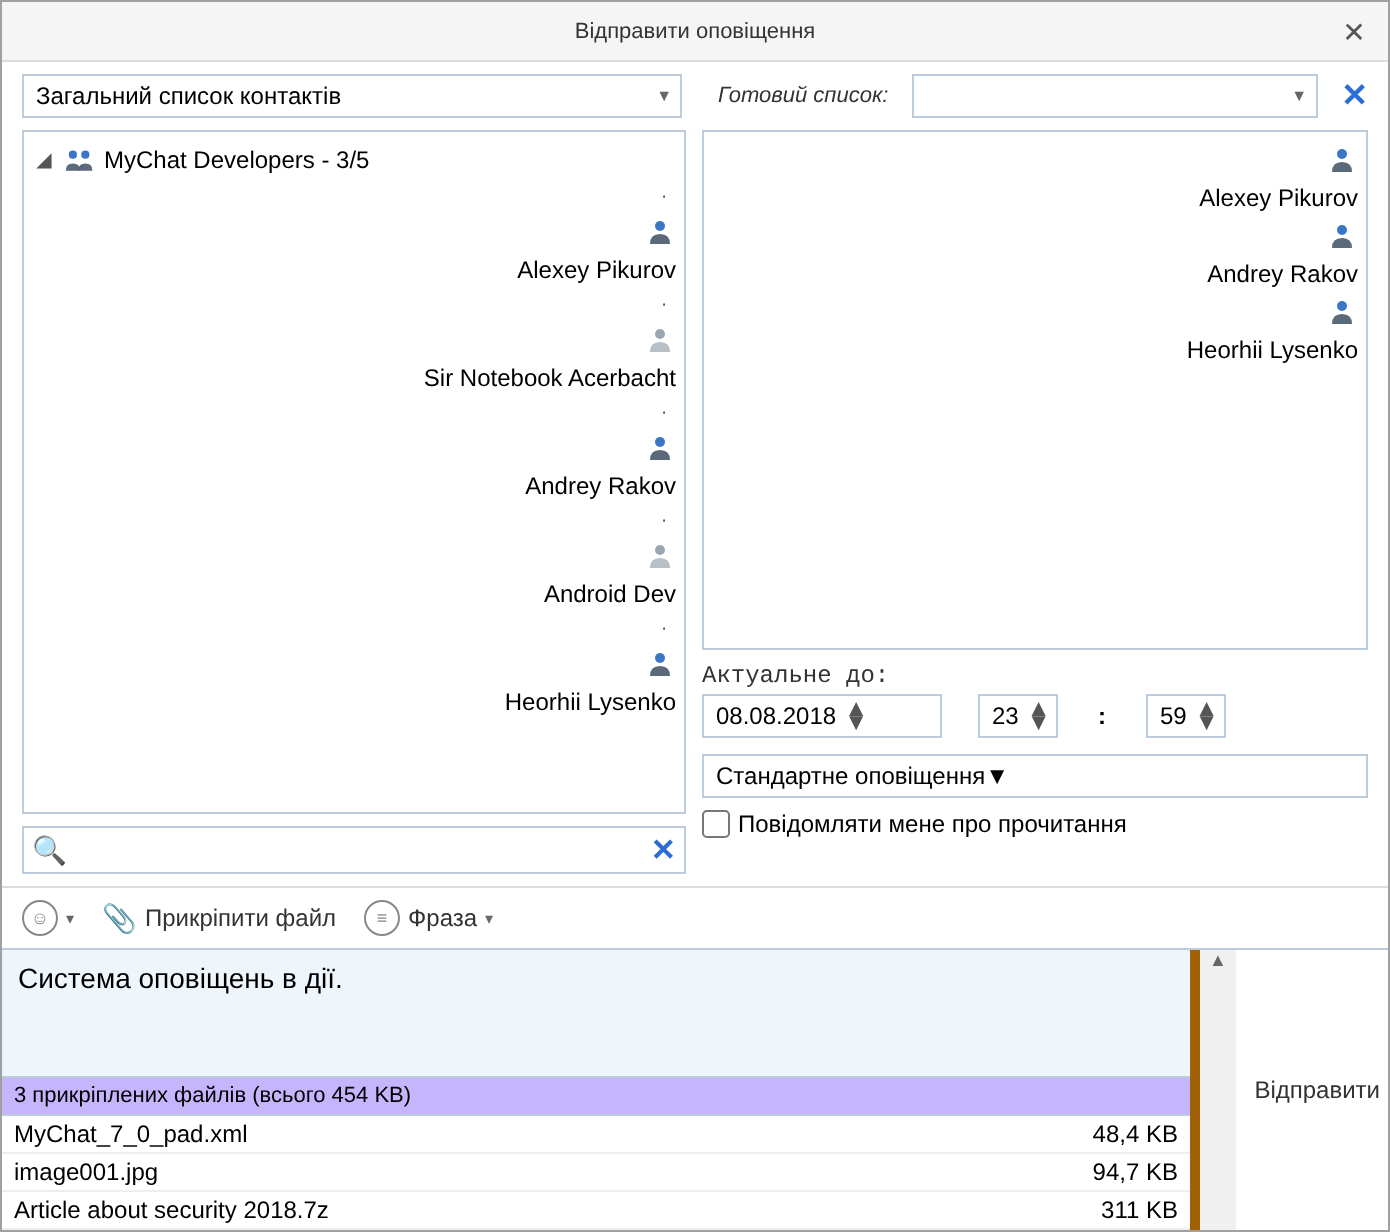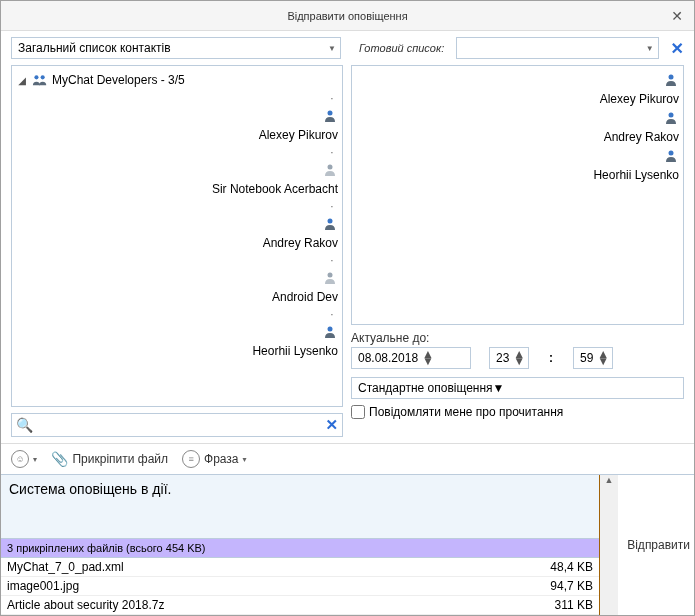--- a/index.html
+++ b/index.html
@@ -21,38 +21,38 @@
 .tree-box.right { height: 260px; flex: none; }
 .group-row { display: flex; align-items: center; gap: 4px; padding: 2px 0; }
 .contact-row { display: flex; align-items: flex-end; gap: 4px; padding: 2px 0 2px 22px; flex-direction: column; }
 .tree-caret { width: 12px; height: 12px; display: inline-flex; align-items: center; justify-content: center; font-size: 10px; color: #555; }
 .person-icon { width: 16px; height: 16px; display: inline-flex; align-items: center; justify-content: center; }
 .group-icon svg, .person-icon svg { display: block; }
 .search-row { display: flex; align-items: center; border: 1px solid #bcccdc; height: 24px; margin-top: 6px; padding: 0 4px; }
 .search-row .mag { color: #2b6cd6; font-size: 14px; margin-right: 4px; }
 .search-row input { flex: 1; border: none; outline: none; height: 100%; }
 .search-row .clear { color: #2b6cd6; font-size: 15px; font-weight: bold; cursor: pointer; }
-.valid-label { font-size: 12px; color: #333; margin-top: 6px; margin-bottom: 2px; }
+.valid-label { font-size: 12px; color: #333; margin-top: 6px; margin-bottom: 2px; font-family: Liberation Mono, monospace; }
 .date-row { display: flex; align-items: center; gap: 18px; }
 .spin-input { border: 1px solid #bcccdc; height: 22px; display: flex; align-items: center; padding: 0 6px; background: #fff; position: relative; }
 .date-input { width: 120px; }
 .num-input { width: 40px; justify-content: space-between; }
 .spin-btns { display: flex; flex-direction: column; width: 10px; line-height: 6px; font-size: 7px; color: #555; margin-left: 4px; }
 .spin-btns span { height: 7px; text-align: center; cursor: pointer; }
 .colon { padding: 0 2px; font-weight: bold; }
 .type-dd { margin-top: 8px; border: 1px solid #bcccdc; height: 22px; display: flex; align-items: center; padding: 0 6px; position: relative; }
 .notify-row { display: flex; align-items: flex-start; gap: 4px; margin-top: 6px; }
 .notify-row input { width: 14px; height: 14px; }
 .toolbar { display: flex; align-items: center; gap: 14px; padding: 6px 10px; border-top: 1px solid #ddd; }
 .tb-btn { display: flex; align-items: center; gap: 4px; color: #333; cursor: pointer; }
 .tb-icon { color: #555; font-size: 14px; }
 .circle-icon { width: 18px; height: 18px; border: 1.5px solid #888; border-radius: 50%; display: inline-flex; align-items: center; justify-content: center; font-size: 9px; color: #888; }
 .dd-caret { font-size: 8px; color: #666; }
 .message-area { display: flex; border-top: 1px solid #bcccdc; flex: 0 0 auto; }
-.msg-left { flex: 1; display: flex; flex-direction: column; border-right: 1px solid #a16207; }
+.msg-left { flex: 1; display: flex; flex-direction: column; border-right: 5px solid #a16207; }
 .msg-text { height: 64px; padding: 6px 8px; border-bottom: 1px solid #bcccdc; background: #eef5fb; font-size: 14px; }
 .attach-header { background: #c4b5fd; padding: 3px 6px; font-size: 11px; border-bottom: 1px solid #bcccdc; }
 .file-row { display: flex; justify-content: space-between; padding: 2px 6px; font-size: 12px; border-bottom: 1px solid #eee; }
 .scroll-col { width: 18px; background: #f0f0f0; display: flex; flex-direction: column; }
 .scroll-col .sc-up { height: 14px; text-align: center; font-size: 9px; color: #666; }
 .send-col { width: 76px; display: flex; align-items: center; justify-content: flex-end; padding: 4px; }
 .send-btn { font-size: 12px; color: #333; cursor: pointer; background: none; border: none; }
 </style>
 </head>
 <body>

